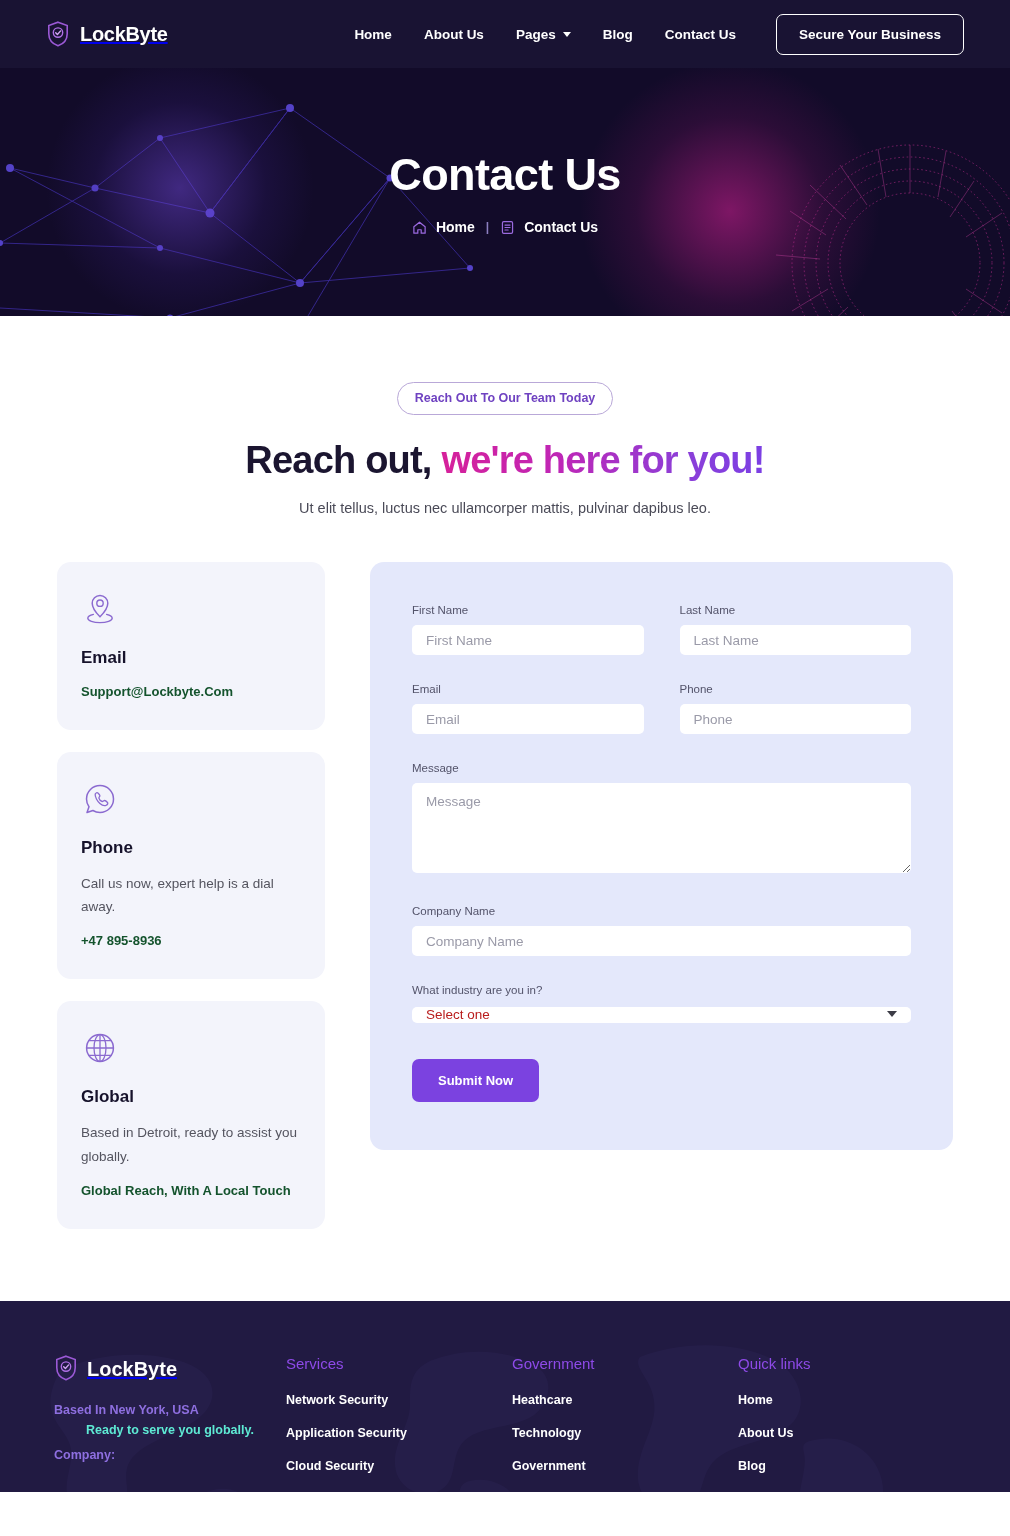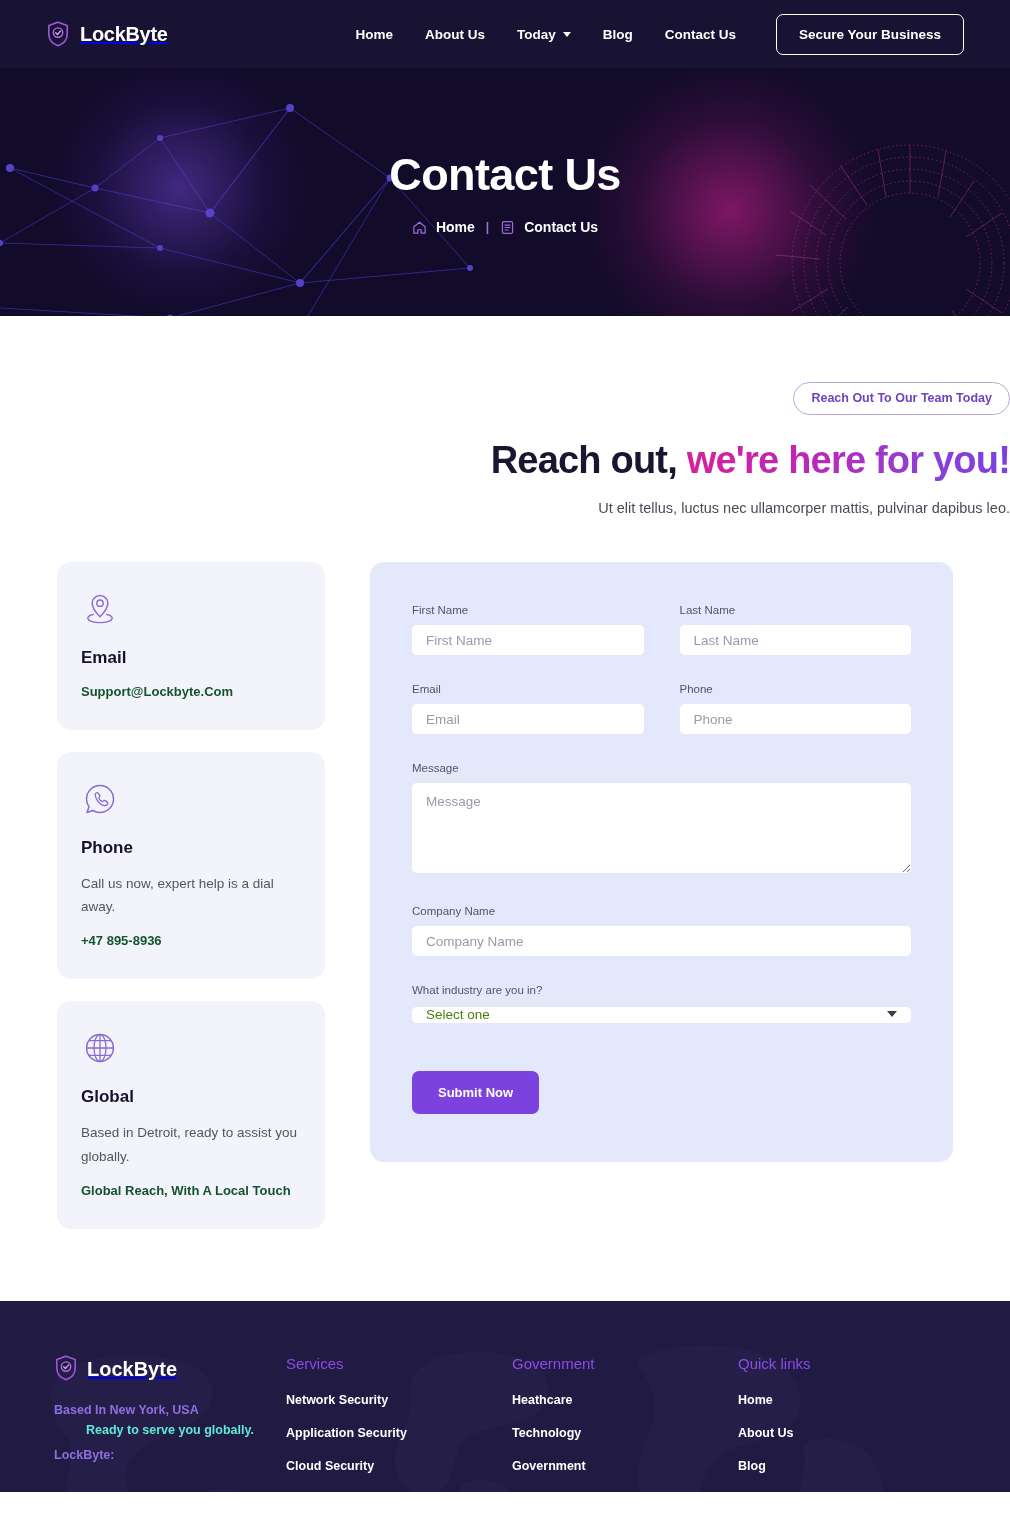--- a/index.html
+++ b/index.html
@@ -106,21 +106,21 @@
     color: #ffffff;
     font-size: 14px;
     font-weight: 600;
   }
   .breadcrumb .sep { color: #8c7fc0; font-size: 12px; margin: 0 2px; }
   .bc-icon { width: 15px; height: 15px; display: block; }
   .bc-link { color: #ffffff; text-decoration: none; }
 
   
   .contact-section { background: #ffffff; padding: 66px 0 72px; }
-  .section-head { text-align: right; }
+  .section-head { text-align: center; }
   .pill {
     display: inline-block;
     border: 1px solid #b9a8d8;
     border-radius: 20px;
     padding: 8px 17px 9px;
     color: #6f42c1;
     font-size: 12.5px;
     font-weight: 600;
     background: #fff;
   }
@@ -213,34 +213,34 @@
     padding: 9px 14px;
     resize: vertical;
     line-height: 1.5;
   }
   .select-wrap { position: relative; }
   .field select {
     height: 16px;
     appearance: none;
     -webkit-appearance: none;
     cursor: pointer;
-    color: #4d7c0f;
+    color: #b91c1c;
   }
   .select-arrow {
     position: absolute;
     right: 14px; top: 50%;
     transform: translateY(-50%);
     width: 0; height: 0;
     border-left: 5px solid transparent;
     border-right: 5px solid transparent;
     border-top: 6px solid #3c3c46;
     pointer-events: none;
   }
   .submit-btn {
-    margin-top: 20px;
+    margin-top: 8px;
     background: #7b42e0;
     color: #ffffff;
     border: none;
     border-radius: 7px;
     font-family: inherit;
     font-size: 13px;
     font-weight: 700;
     padding: 14px 26px;
     cursor: pointer;
   }
@@ -319,21 +319,21 @@
   </a>
 
   <nav class="main-nav">
     <a class="nav-link" href="#">
       <span>Home</span>
     </a>
     <a class="nav-link" href="#">
       <span>About Us</span>
     </a>
     <a class="nav-link" href="#">
-      <span>Today</span>
+      <span>Pages</span>
       <span class="caret"></span>
     </a>
     <a class="nav-link" href="#">
       <span>Blog</span>
     </a>
     <a class="nav-link" href="#">
       <span>Contact Us</span>
     </a>
     <button class="cta-outline">Secure Your Business</button>
   </nav>
@@ -532,21 +532,21 @@
           <svg width="24" height="26" viewBox="0 0 24 26" fill="none">
             <path d="M12 1.2 21.2 4.6v8.1c0 6-3.9 10.2-9.2 12.1C6.7 22.9 2.8 18.7 2.8 12.7V4.6L12 1.2Z" stroke="#9b59d6" stroke-width="1.6"></path>
             <circle cx="12" cy="11.6" r="4.7" stroke="#b06fe6" stroke-width="1.4"></circle>
             <path d="M9.7 11.7l1.7 1.8 3.2-3.6" stroke="#d3a6f5" stroke-width="1.4" stroke-linecap="round" stroke-linejoin="round"></path>
           </svg>
         </span>
         <span class="f-brand-name">LockByte</span>
       </a>
       <div class="f-loc">Based In New York, USA</div>
       <div class="f-tag">Ready to serve you globally.</div>
-      <div class="f-contact-label">LockByte:</div>
+      <div class="f-contact-label">Company:</div>
 
     </div>
 
     <div class="f-col">
       <div class="f-col-title">Services</div>
       <a class="f-link" href="#">Network Security</a>
       <a class="f-link" href="#">Application Security</a>
       <a class="f-link" href="#">Cloud Security</a>
 
     </div>

